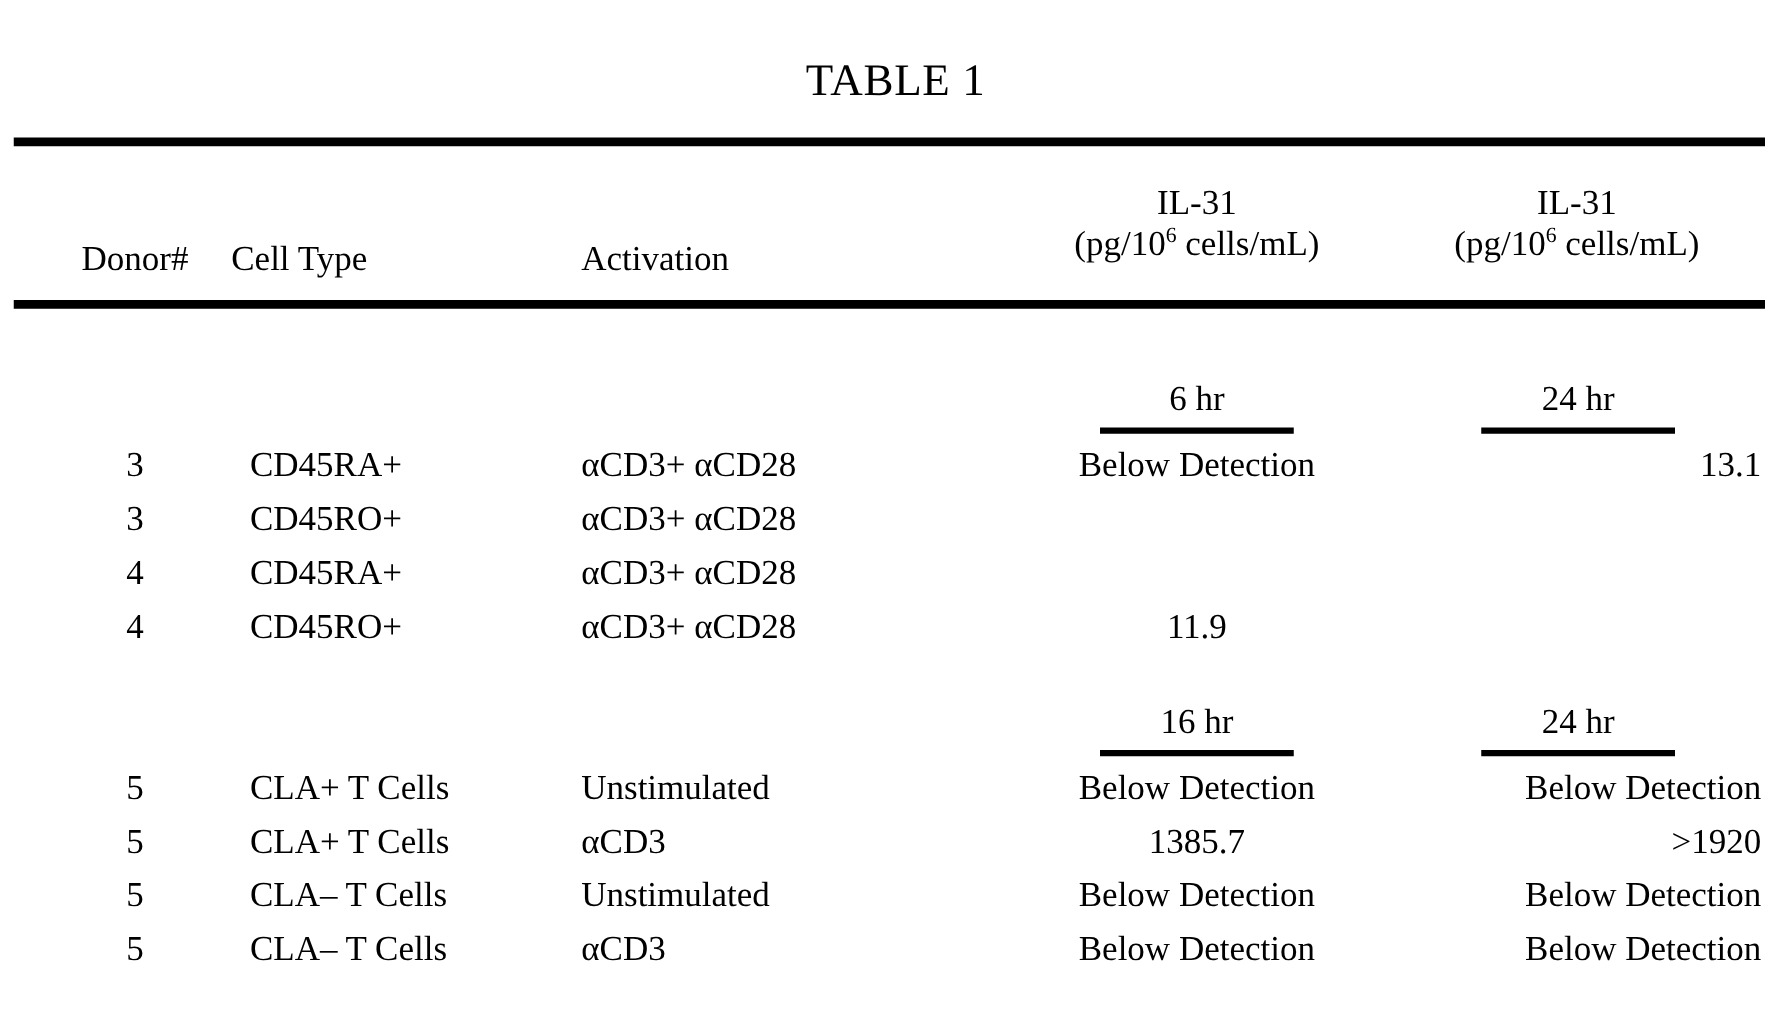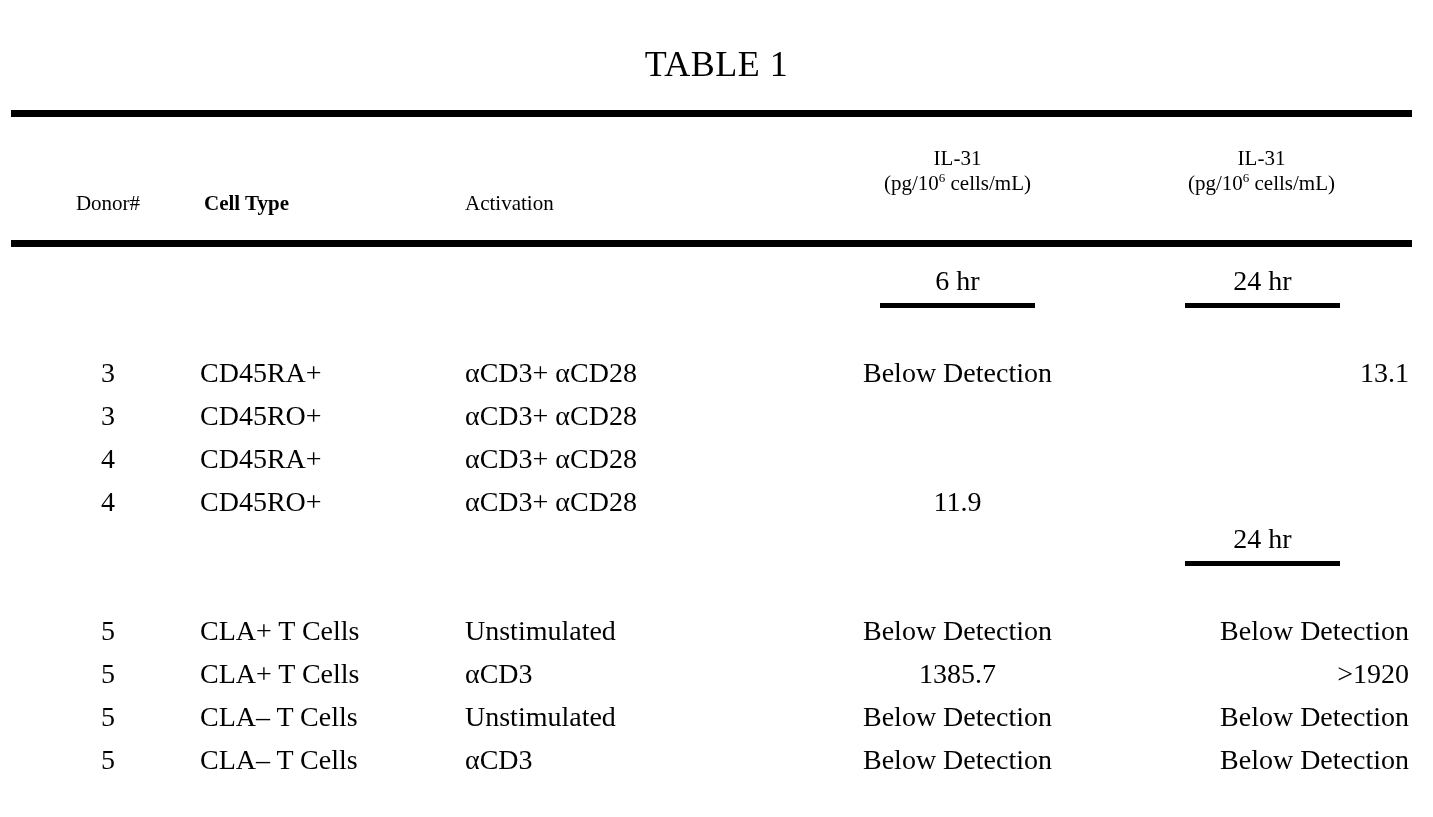--- a/index.html
+++ b/index.html
@@ -39,34 +39,33 @@
     width: 1401px;
     height: 7px;
     background: #000000;
   }
   .rule-top    { top: 110px; }
   .rule-header { top: 240px; }
 
   
   .hdr {
     position: absolute;
-    font-size: 21px;
+    font-size: 28px;
     line-height: 1.18;
   }
   .hdr-donor {
     left: 48px;
     top: 191px;
     width: 120px;
     text-align: center;
   }
   .hdr-celltype {
-    left: 204px;
+    left: 185px;
     top: 191px;
     text-align: center;
-    font-weight: bold;
   }
   .hdr-activation {
     left: 465px;
     top: 191px;
     text-align: left;
   }
   .hdr-il31-a {
     left: 810px;
     top: 146px;
     width: 295px;
@@ -86,21 +85,21 @@
     line-height: 0;
   }
 
   
   .timehdr {
     position: absolute;
     font-size: 28px;
     text-align: center;
     line-height: 1.1;
   }
-  .timehdr .label { display: block; }
+  .timehdr .label { display: block; margin-top: 39px; }
   .timehdr .underline {
     display: block;
     height: 5px;
     background: #000000;
     margin-top: 6px;
   }
   .th-6hr   { left: 880px;  top: 266px; width: 155px; }
   .th-24hr1 { left: 1185px; top: 266px; width: 155px; }
   .th-16hr  { left: 880px;  top: 524px; width: 155px; }
   .th-24hr2 { left: 1185px; top: 524px; width: 155px; }
@@ -196,20 +195,24 @@
     <span class="cell c-celltype">CD45RA+</span>
     <span class="cell c-activation">αCD3+ αCD28</span>
   </div>
   <div class="row" style="top:480px">
     <span class="cell c-donor">4</span>
     <span class="cell c-celltype">CD45RO+</span>
     <span class="cell c-activation">αCD3+ αCD28</span>
     <span class="cell c-val1">11.9</span>
   </div>
 
+  <div class="timehdr th-16hr">
+    <span class="label">16 hr</span>
+    <span class="underline"></span>
+  </div>
   <div class="timehdr th-24hr2">
     <span class="label">24 hr</span>
     <span class="underline"></span>
   </div>
 
   <div class="row" style="top:609px">
     <span class="cell c-donor">5</span>
     <span class="cell c-celltype">CLA+ T Cells</span>
     <span class="cell c-activation">Unstimulated</span>
     <span class="cell c-val1">Below Detection</span>

